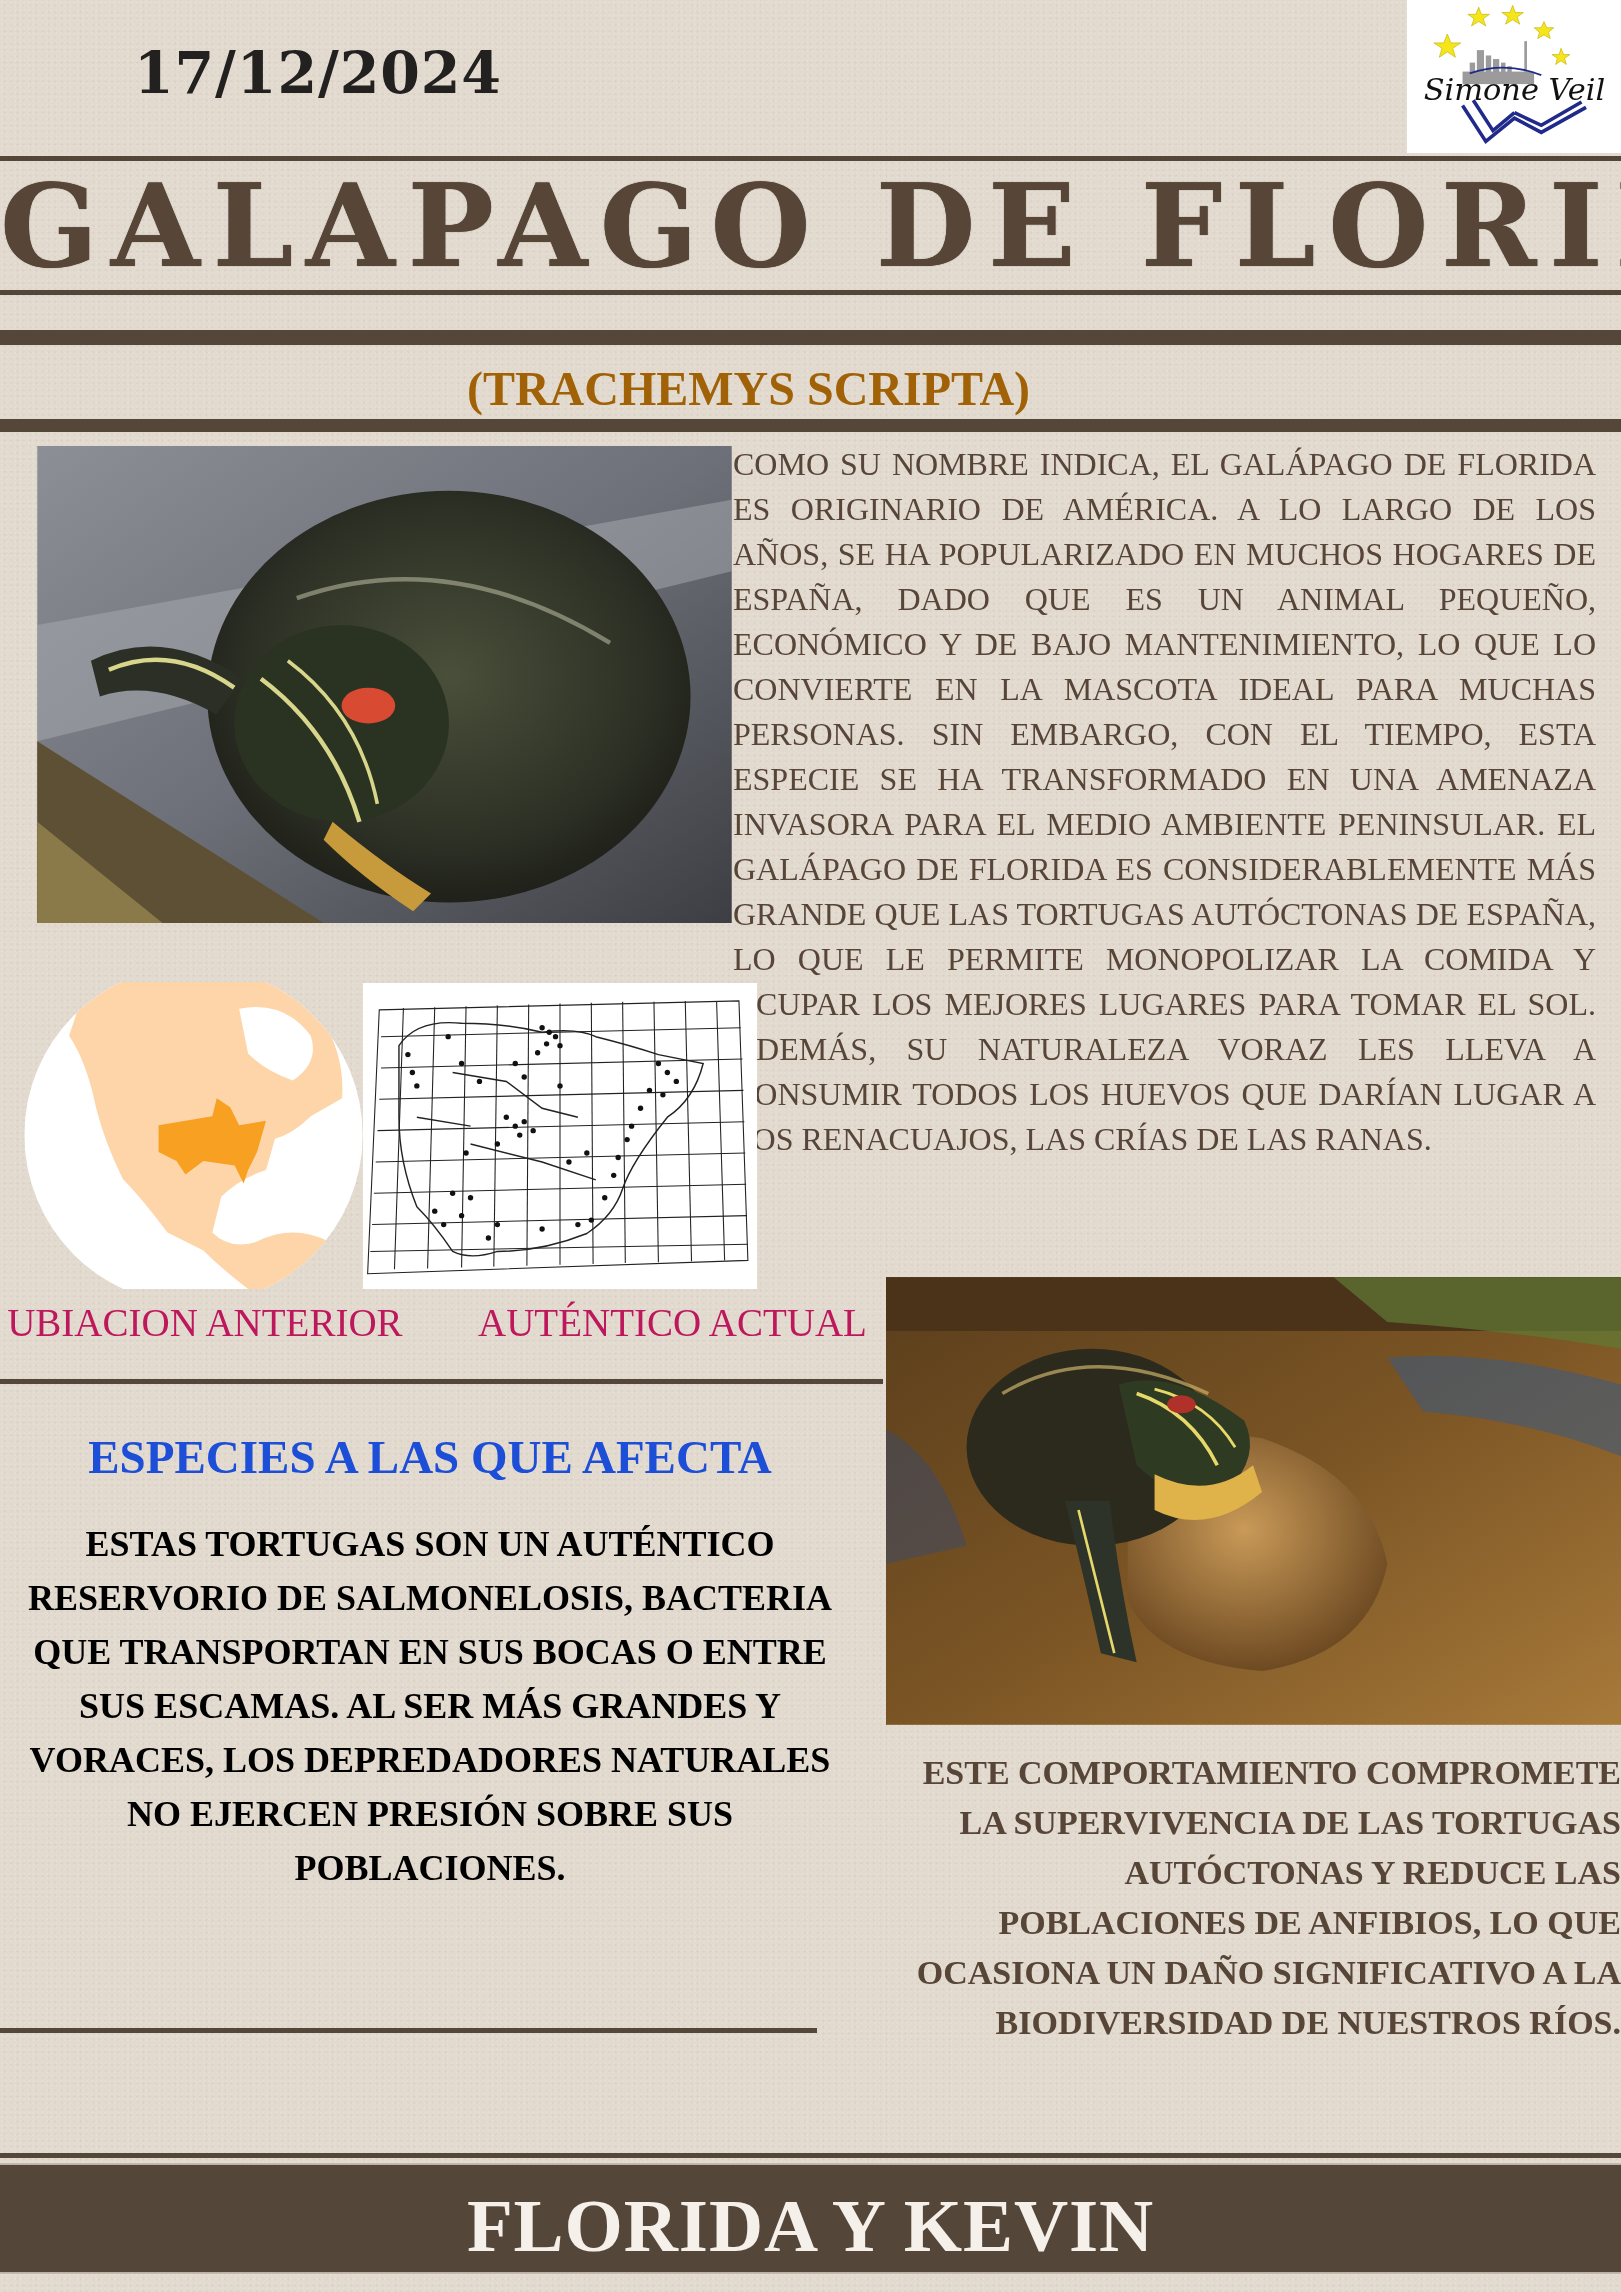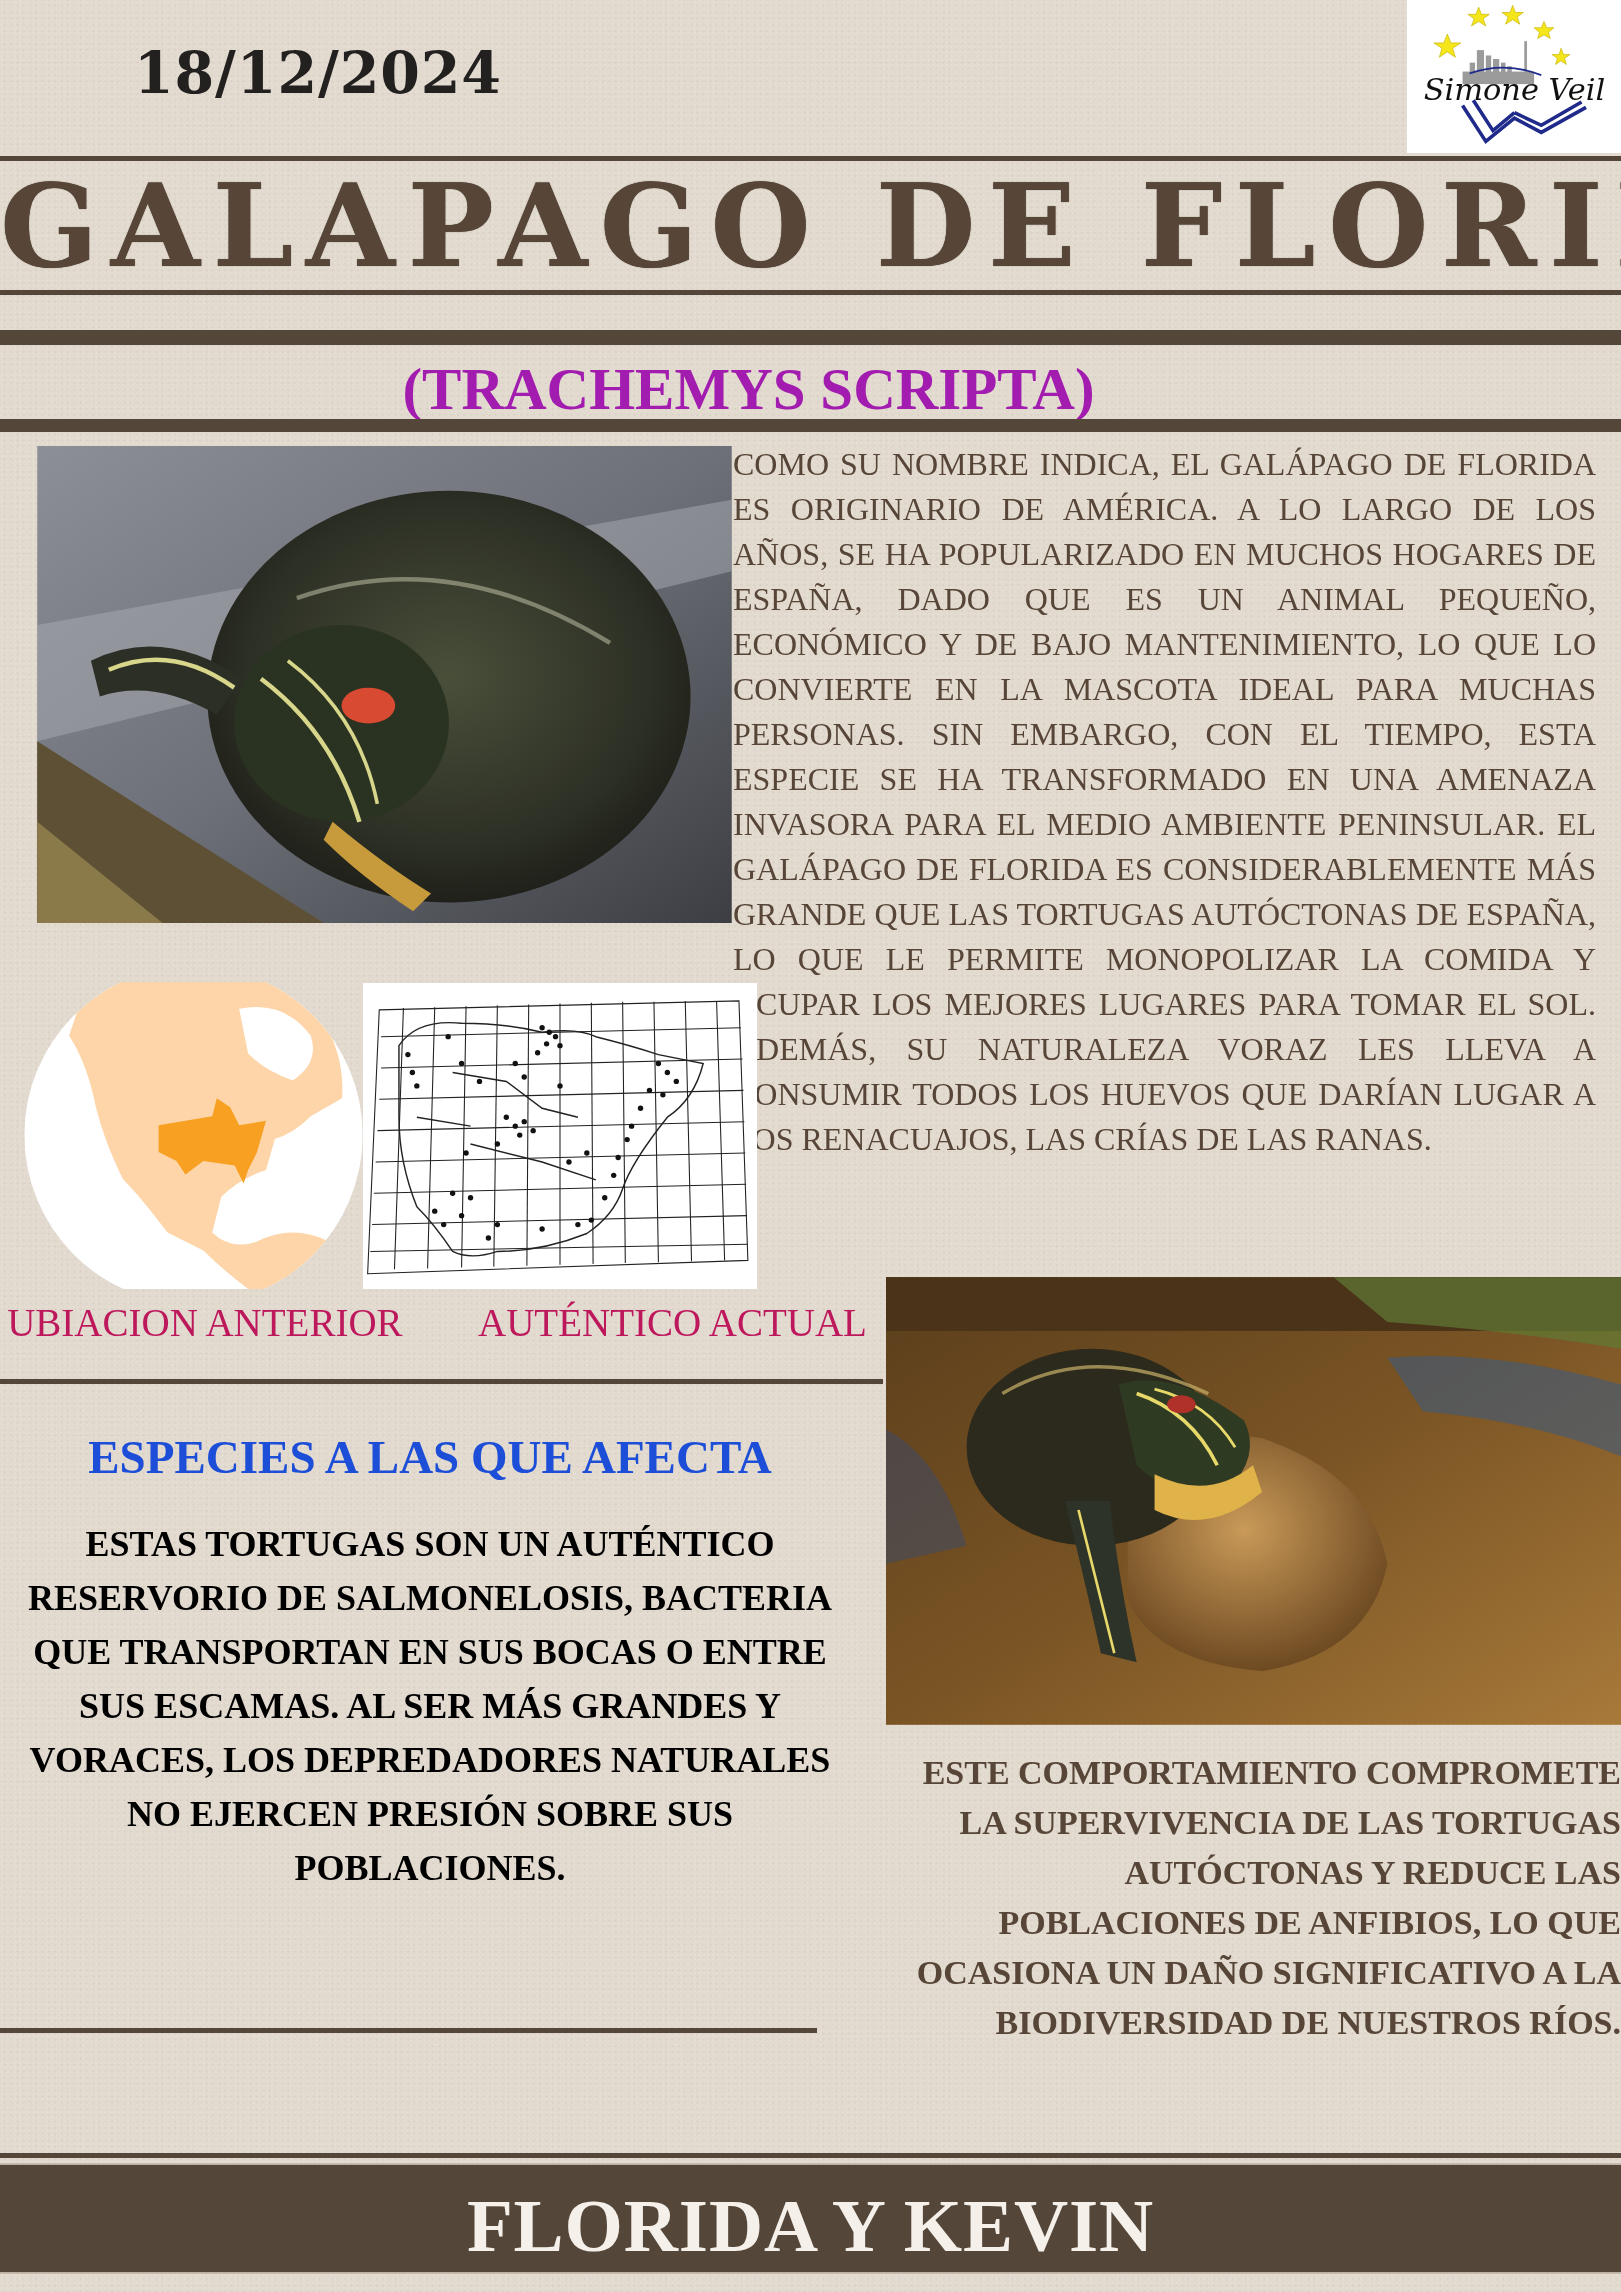--- a/index.html
+++ b/index.html
@@ -25,21 +25,21 @@
   }
   .title {
     left:0; top:168px; width:1621px; text-align:center;
     font-family:"DejaVu Serif", serif; font-weight:bold;
     font-size:115px; letter-spacing:12.5px; color:#574638;
     line-height:116px; white-space:nowrap;
     text-shadow: 0 0 0.9px #3a2f26;
   }
   .subtitle {
     left:0; top:356px; width:1497px; text-align:center;
-    font-size:59px; color:#a21caf; font-weight:bold; line-height:66px;
+    font-size:48px; color:#a16207; font-weight:bold; line-height:66px;
     font-family:"Liberation Serif", serif;
   }
   .photo { overflow:hidden; }
   .body-text {
     left:733px; top:442px; width:863px;
     font-size:32px; line-height:45px; text-align:justify;
     text-align-last:left; text-transform:uppercase; color:#574638;
     font-family:"Liberation Serif", serif;
   }
   .map-label {
@@ -67,21 +67,21 @@
   }
   .footer-text {
     left:0; top:2185px; width:1621px; text-align:center;
     font-size:75px; font-weight:bold; color:#f5f1ea; line-height:81px;
     font-family:"Liberation Serif", serif; letter-spacing:0.9px;
   }
 </style>
 </head>
 <body>
 
-<div class="abs date">18/12/2024</div>
+<div class="abs date">17/12/2024</div>
 
 <div class="abs logo">
   <svg width="214" height="153" viewBox="0 0 239 171">
 
     <g fill="#f5e61c" stroke="#c9b80f" stroke-width="0.8">
       <polygon points="45,38 49,48 60,48 51,54 54,64 45,58 36,64 39,54 30,48 41,48"></polygon>
       <polygon points="80,8 83,16 92,16 85,21 88,29 80,24 72,29 75,21 68,16 77,16"></polygon>
       <polygon points="118,6 121,14 130,14 123,19 126,27 118,22 110,27 113,19 106,14 115,14"></polygon>
       <polygon points="153,24 156,31 164,31 158,36 160,43 153,39 146,43 148,36 142,31 150,31"></polygon>
       <polygon points="172,54 175,61 182,61 176,65 178,72 172,68 166,72 168,65 162,61 170,61"></polygon>

